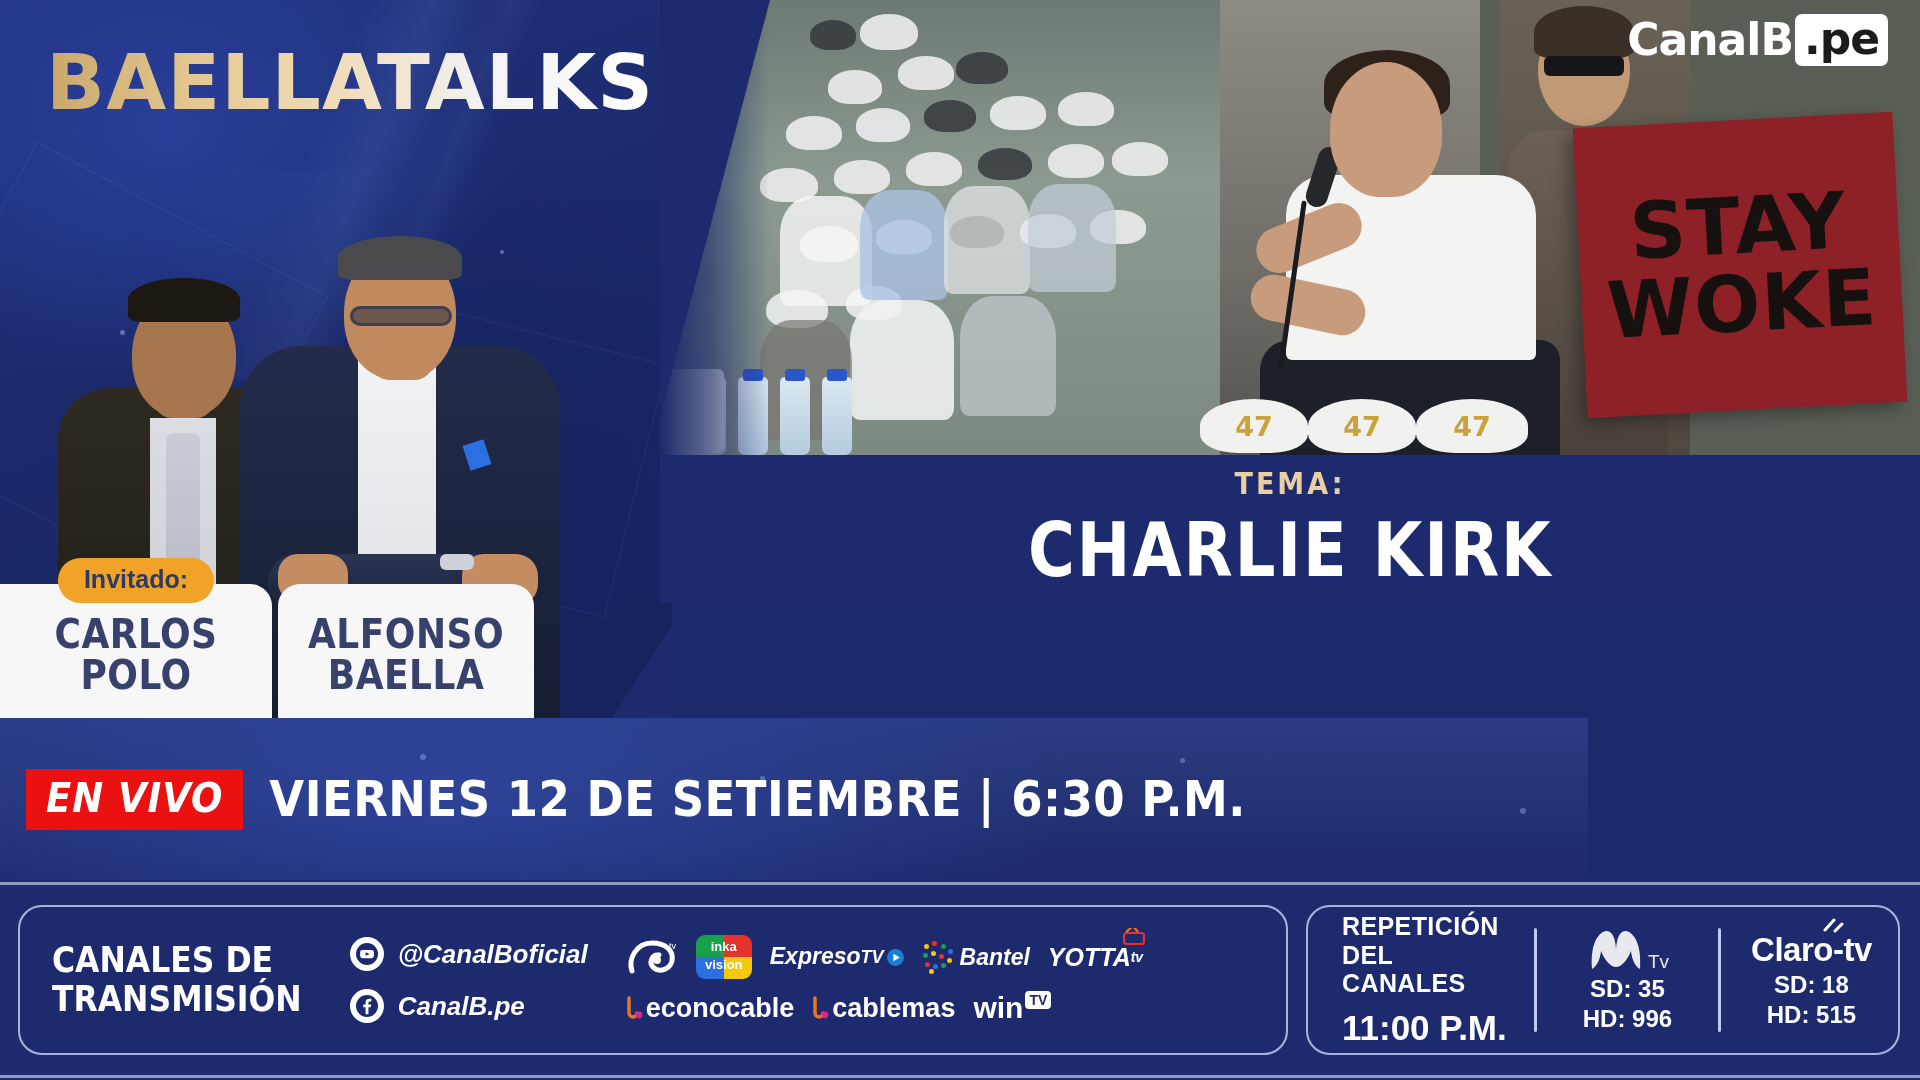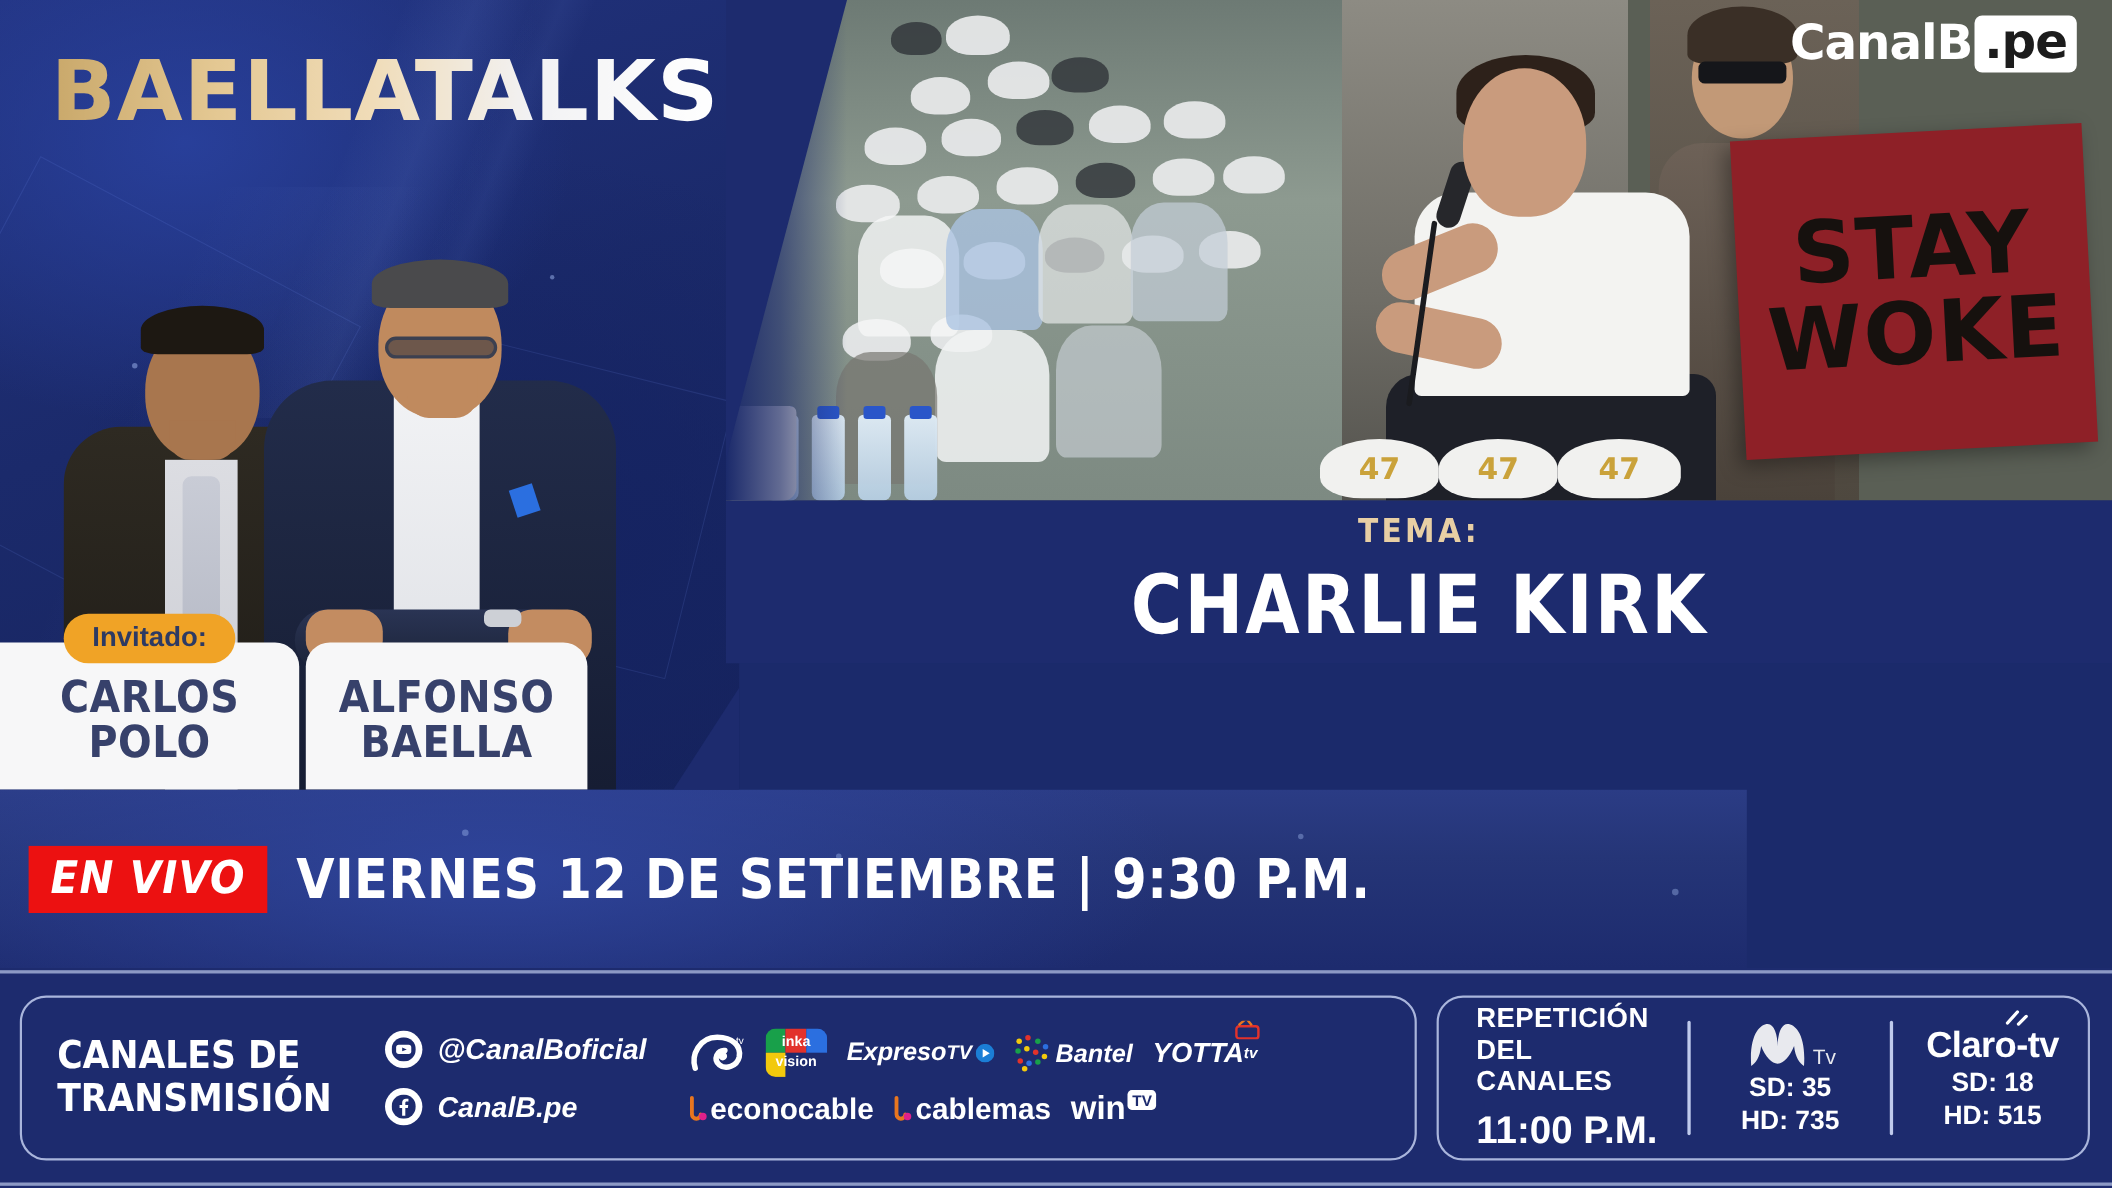--- a/index.html
+++ b/index.html
@@ -203,21 +203,21 @@
           align-items:center; justify-content:center; flex:none; }
   .sicon svg{ display:block; }
   .htext{ color:#ffffff; font-style:italic; font-weight:bold; font-size:26px; white-space:nowrap;
           font-family:"Liberation Sans", sans-serif; }
 
   .cablelogos{ margin-left:38px; display:flex; flex-direction:column; gap:12px; }
   .cl-row{ display:flex; align-items:center; gap:18px; }
   .lg{ display:flex; align-items:center; justify-content:center; color:#fff; }
   .lg-spiral{width:52px;height:40px;position:relative;}
   .lg-inka{width:56px;height:44px;border-radius:9px;overflow:hidden;display:grid;
-           grid-template-columns:1fr 1fr 1fr;grid-template-rows:1fr 1fr;font-size:0;}
+           grid-template-columns:1fr 1fr;grid-template-rows:1fr 1fr;font-size:0;}
   .lg-inka span{display:block;width:100%;height:100%;}
   .lg-inka .lbl{position:absolute;color:#fff;font-weight:bold;font-size:13px;line-height:1.02;
                 text-align:center;width:56px;font-family:"Liberation Sans",sans-serif;}
   .lg-expreso{color:#fff;font-weight:bold;font-style:italic;font-size:23px;line-height:.92;text-align:center;
               font-family:"Liberation Sans",sans-serif;}
   .lg-expreso small{font-size:18px;display:inline-block;}
   .lg-bantel{display:flex;align-items:center;gap:4px;}
   .lg-bantel .dots{width:34px;height:34px;position:relative;}
   .lg-bantel .dots i{position:absolute;width:5px;height:5px;border-radius:50%;display:block;}
   .lg-bantel .txt{color:#fff;font-weight:bold;font-style:italic;font-size:23px;
@@ -398,21 +398,21 @@
     <div class="tema-label">TEMA:</div>
     <div class="tema-title">CHARLIE KIRK</div>
   </div>
 
   <div class="date-bar">
     <div class="date-dot" style="left:420px;top:36px;width:6px;height:6px;"></div>
     <div class="date-dot" style="left:760px;top:58px;width:5px;height:5px;"></div>
     <div class="date-dot" style="left:1180px;top:40px;width:5px;height:5px;"></div>
     <div class="date-dot" style="left:1520px;top:90px;width:6px;height:6px;"></div>
     <div class="live-badge">EN VIVO</div>
-    <div class="date-text">VIERNES 12 DE SETIEMBRE | 9:30 P.M.</div>
+    <div class="date-text">VIERNES 12 DE SETIEMBRE | 6:30 P.M.</div>
   </div>
 
   <div class="footer">
     <div class="foot-line fl-top"></div>
     <div class="foot-line fl-bot"></div>
 
     <div class="fbox box-left">
       <div class="canales-title">
         <div>CANALES DE</div>
         <div>TRANSMISIÓN</div>
@@ -532,21 +532,21 @@
       <div class="opcol">
         <div style="display:flex;align-items:flex-end;gap:2px;">
           <span class="op-m">
             <svg width="60" height="46" viewBox="0 0 60 46">
               <path d="M6 42 C4 14 14 4 21 4 C27 4 30 14 30 24 C30 14 33 4 39 4 C46 4 56 14 54 42 C50 40 46 34 45 24 C41 34 35 40 30 40 C25 40 19 34 15 24 C14 34 10 40 6 42 Z" fill="#e8e9ee"></path>
             </svg>
           </span>
           <span style="color:#e8e9ee;font-size:19px;font-family:'Liberation Sans',sans-serif;">Tv</span>
         </div>
         <div class="op-label">SD: 35</div>
-        <div class="op-label">HD: 735</div>
+        <div class="op-label">HD: 996</div>
       </div>
       <div class="vsep"></div>
       <div class="opcol">
         <div class="op-claro">
           <svg width="26" height="22" viewBox="0 0 26 22" style="position:absolute;right:26px;top:-13px;">
             <line x1="5" y1="12" x2="14" y2="2" stroke="#fff" stroke-width="3" stroke-linecap="round"></line>
             <line x1="15" y1="13" x2="22" y2="6" stroke="#fff" stroke-width="3" stroke-linecap="round"></line>
           </svg>
           <span>Claro</span><span>-tv</span>
         </div>

